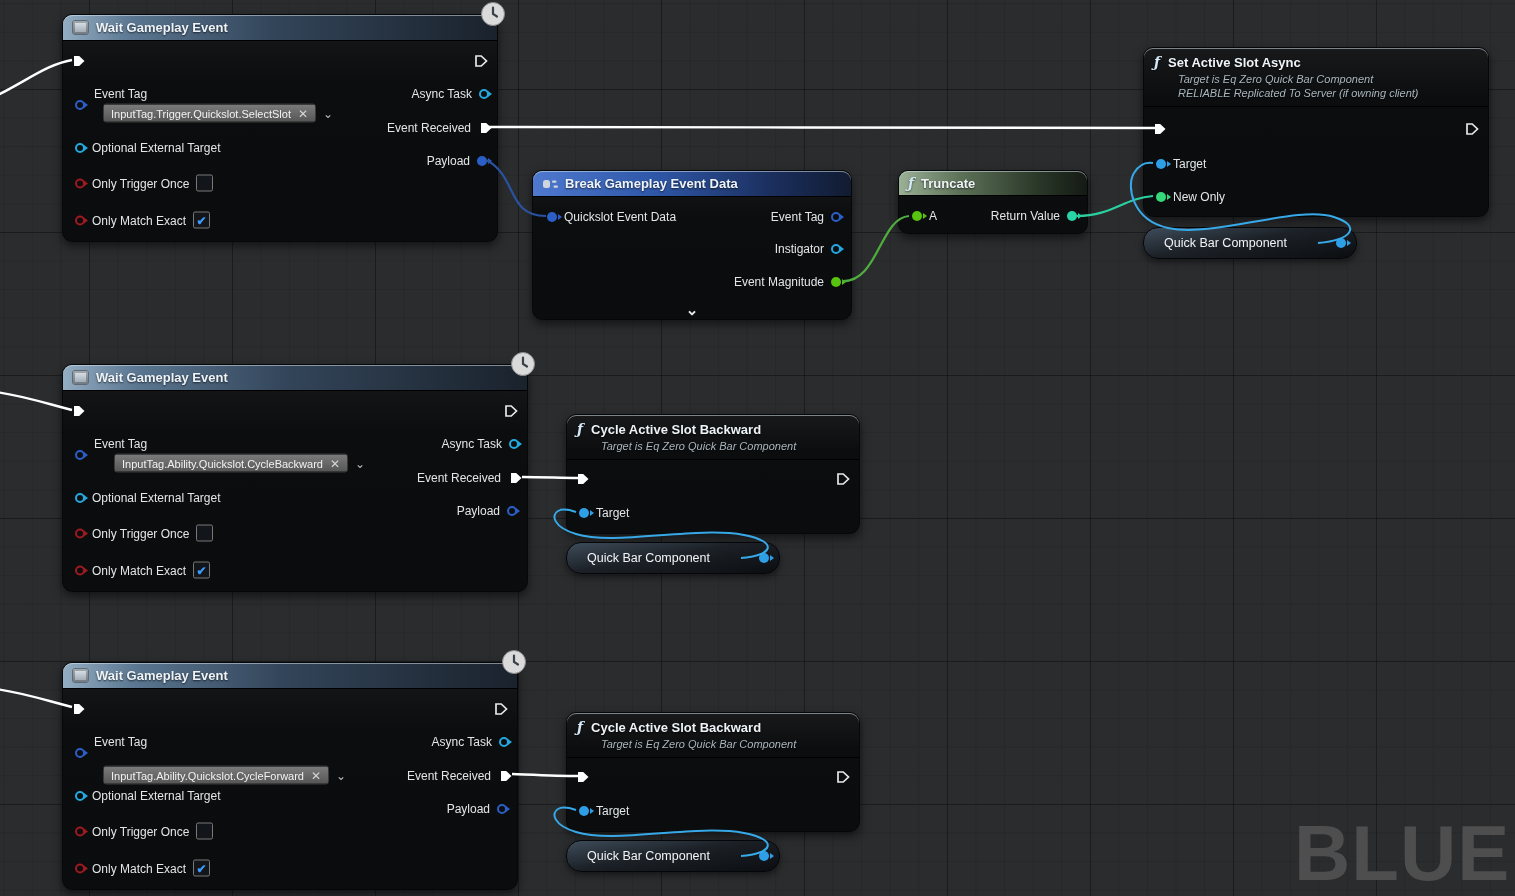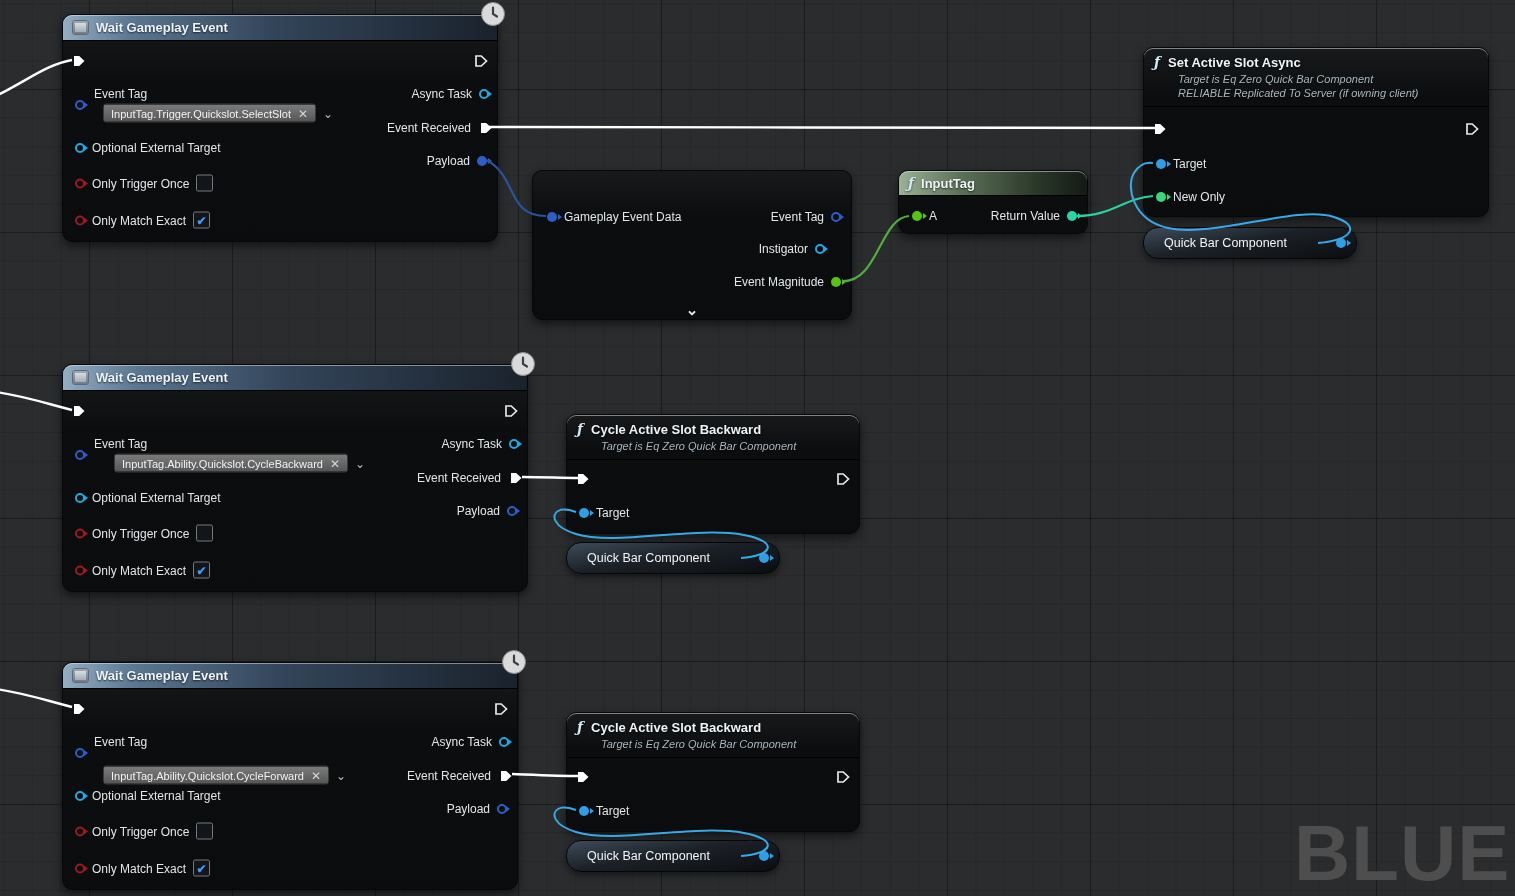--- a/index.html
+++ b/index.html
@@ -156,43 +156,51 @@
     </div>
   </div>
   <div class="clock" style="left:480px;top:1px">
     <svg width="26" height="26" viewBox="0 0 26 26">
         <circle cx="13" cy="13" r="11.5" fill="#dadada" stroke="#8a8a8a" stroke-width="1"></circle>
         <path d="M13 6.5 V13 L17 15.5" stroke="#3a4047" stroke-width="2.2" fill="none" stroke-linecap="round"></path>
       </svg>
   </div>
 
   <div class="node" style="left:532px;top:170px;width:318px;height:148px">
+    <div class="hdr hdr-break hdr-row">
+      <svg width="16" height="12" viewBox="0 0 16 12">
+          <rect x="1" y="2" width="7" height="8" rx="2.5" fill="#cfd6dd"></rect>
+          <rect x="10" y="2.5" width="4.5" height="2.2" rx="1" fill="#cfd6dd"></rect>
+          <rect x="11.5" y="7.5" width="4.5" height="2.2" rx="1" fill="#cfd6dd"></rect>
+        </svg>
+      <span class="node-title">Break Gameplay Event Data</span>
+    </div>
     <div class="prow" style="left:14px;top:46px">
       <span class="cpin filled c-struct"></span>
-      <span>Gameplay Event Data</span>
+      <span>Quickslot Event Data</span>
     </div>
     <div class="prow out" style="right:10px;top:46px">
       <span class="cpin hollow c-struct"></span>
       <span>Event Tag</span>
     </div>
-    <div class="prow out" style="right:26px;top:78px">
+    <div class="prow out" style="right:10px;top:78px">
       <span class="cpin hollow c-cyan"></span>
       <span>Instigator</span>
     </div>
     <div class="prow out" style="right:10px;top:111px">
       <span class="cpin filled c-green"></span>
       <span>Event Magnitude</span>
     </div>
     <span class="expand">⌄</span>
   </div>
 
   <div class="node" style="left:898px;top:170px;width:188px;height:62px">
     <div class="hdr hdr-trunc hdr-row" style="height:24px">
       <span class="fn-glyph">ƒ</span>
-      <span class="node-title">InputTag</span>
+      <span class="node-title">Truncate</span>
     </div>
     <div class="prow" style="left:13px;top:45px">
       <span class="cpin filled c-green"></span>
       <span>A</span>
     </div>
     <div class="prow out" style="right:10px;top:45px">
       <span class="cpin filled c-teal"></span>
       <span>Return Value</span>
     </div>
   </div>

